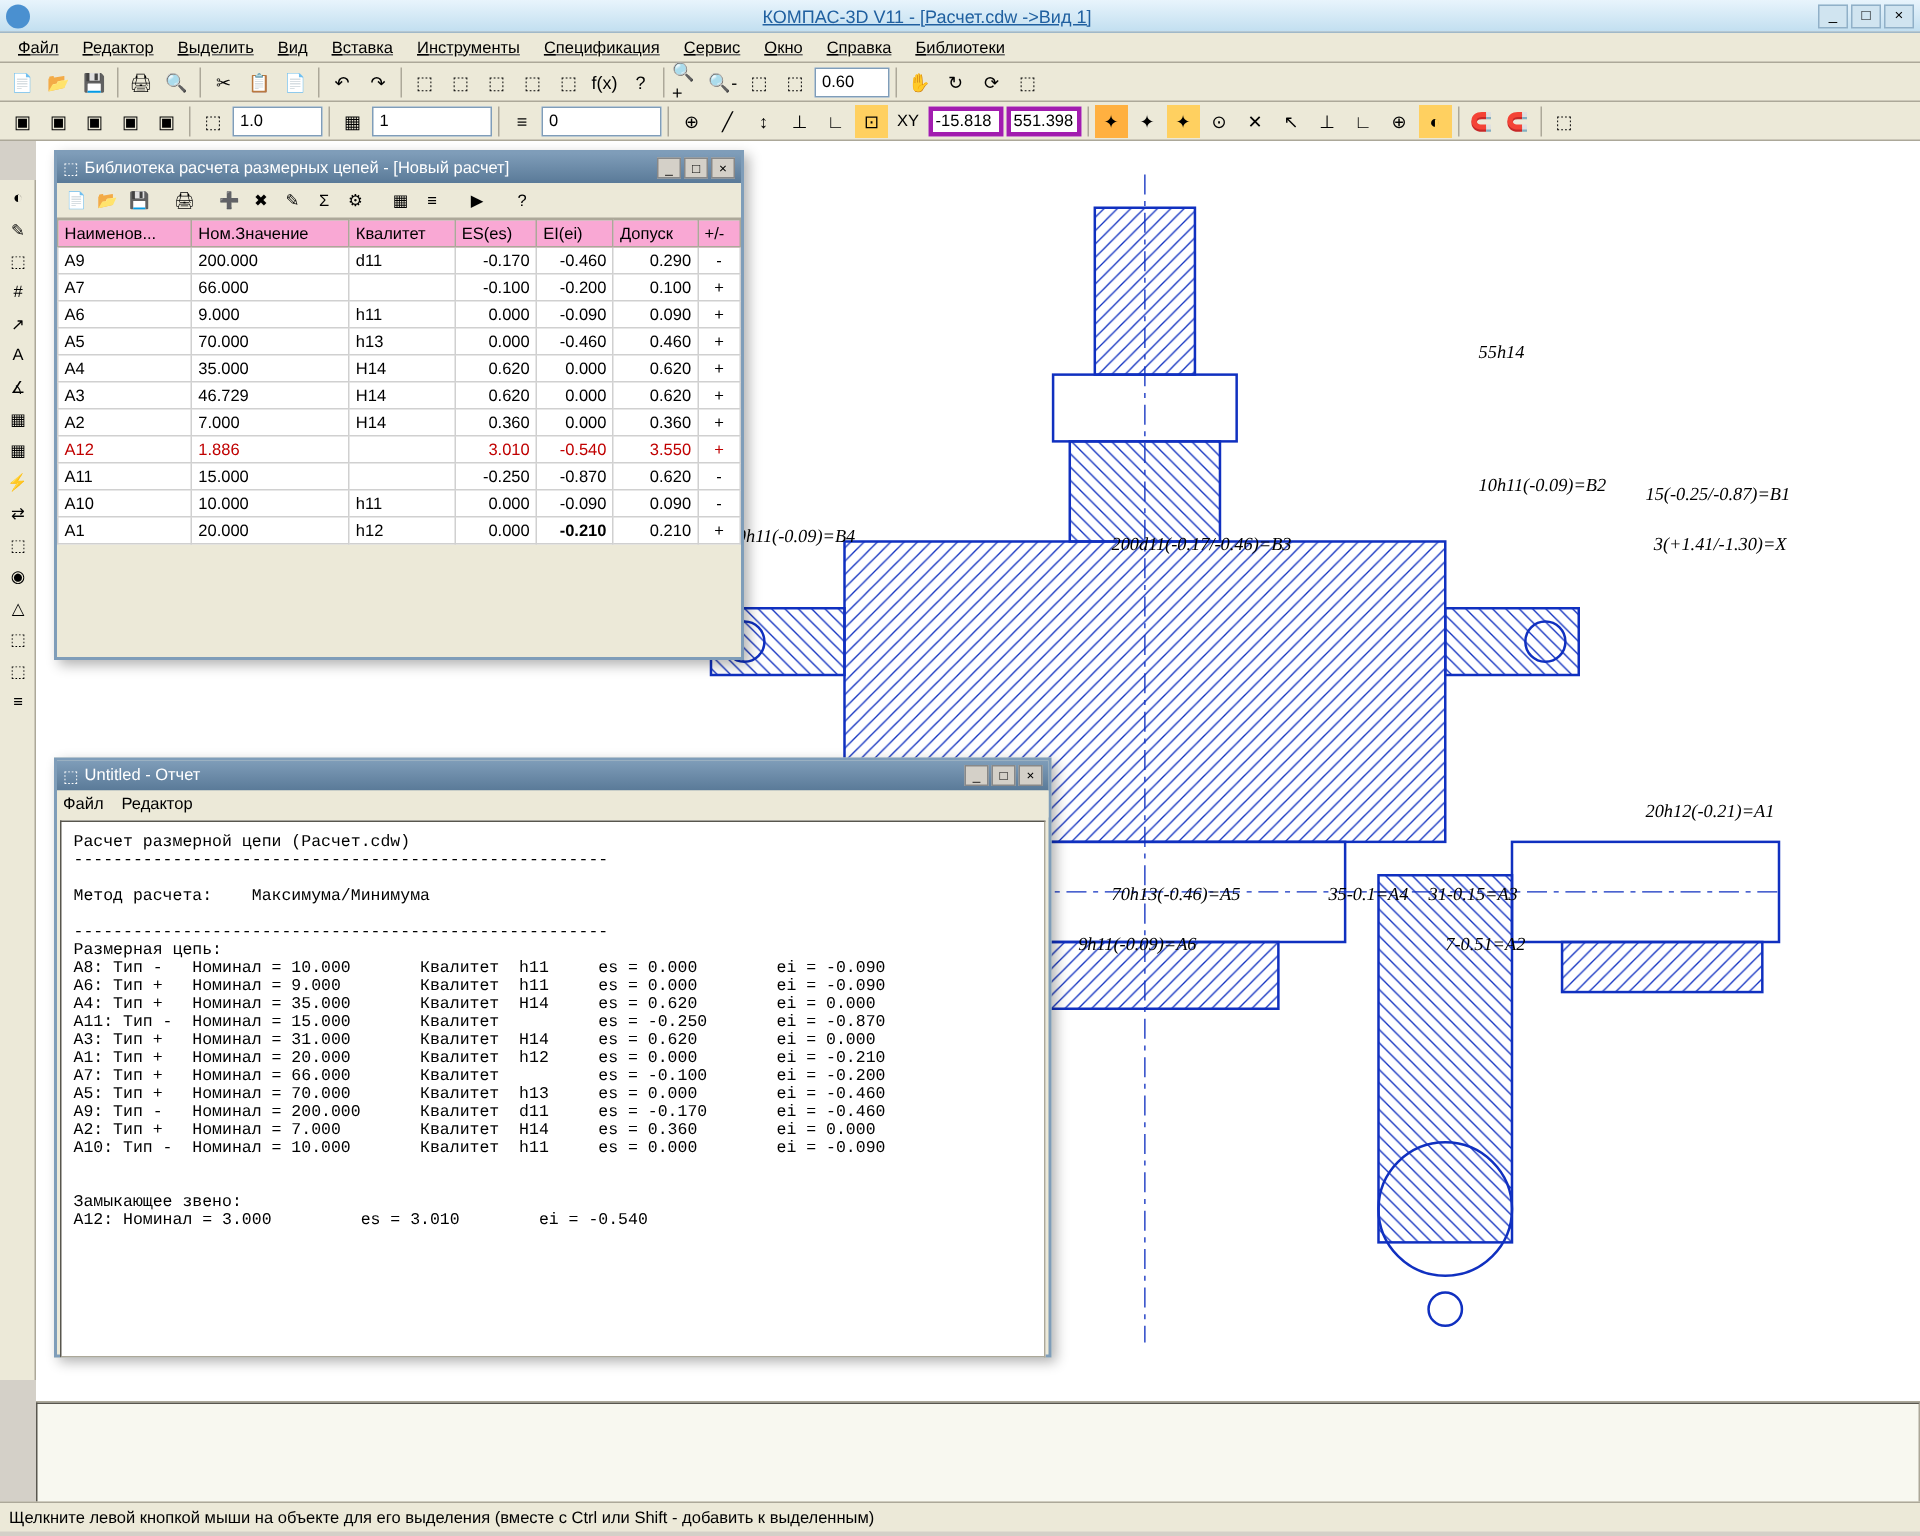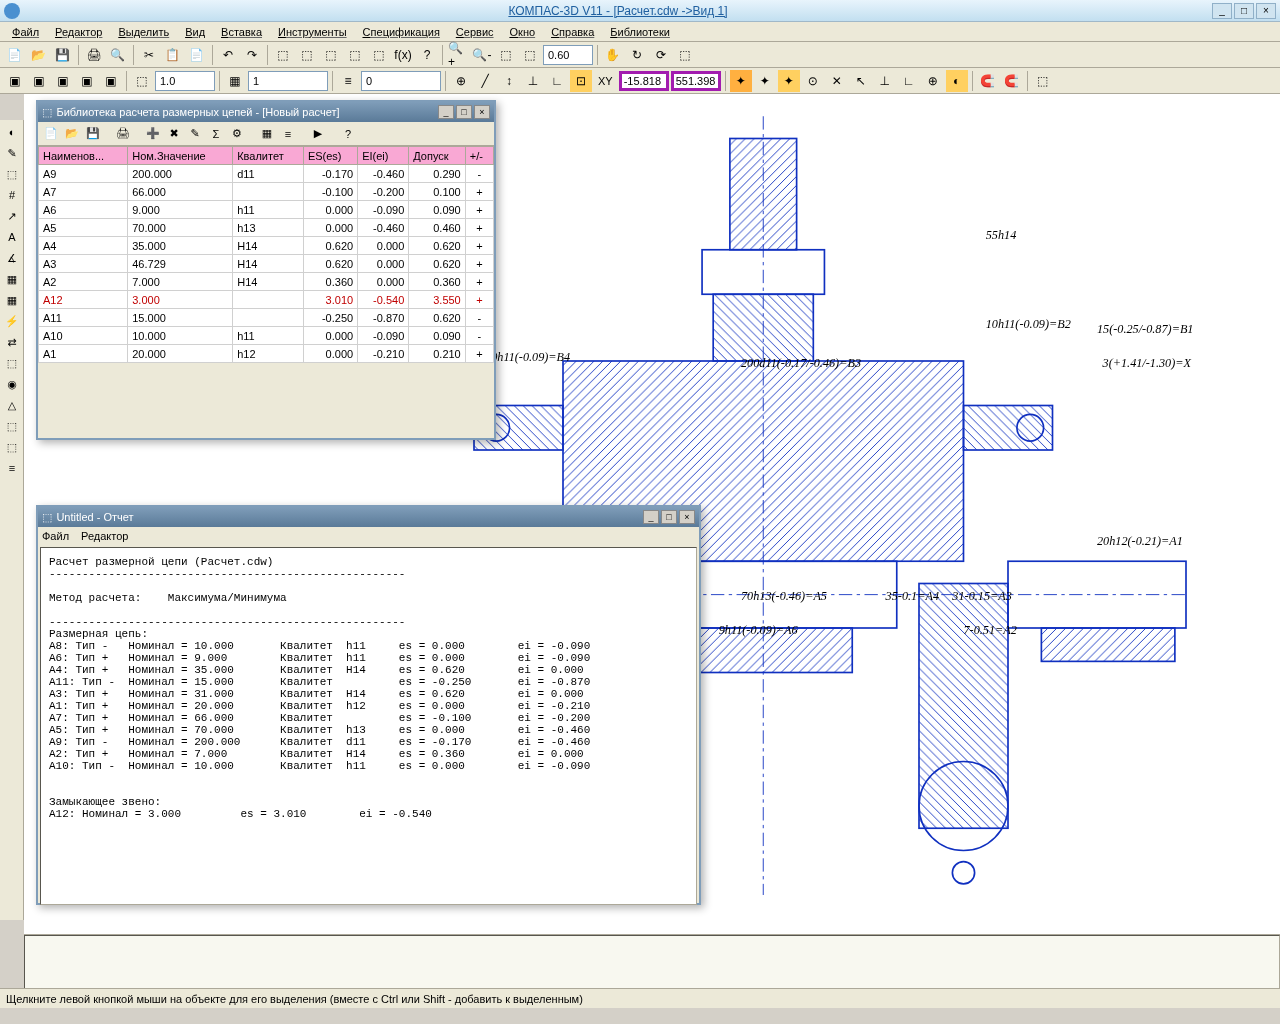--- a/index.html
+++ b/index.html
@@ -26,21 +26,21 @@
 .panel-title .pbtn { width: 16px; height: 14px; background: #d4d0c8; border: 1px solid #888; color: black; display: flex; align-items: center; justify-content: center; font-size: 9px; margin-left: 2px; cursor: pointer; }
 .panel-toolbar { height: 24px; display: flex; align-items: center; padding: 0 4px; gap: 3px; border-bottom: 1px solid #aca899; }
 .panel-toolbar .pt { width: 18px; height: 18px; cursor: pointer; display: flex; align-items: center; justify-content: center; font-size: 11px; }
 table.data { width: 100%; border-collapse: collapse; font-size: 11px; background: white; }
 table.data th { background: #f9a8d4; border: 1px solid #aca899; padding: 2px 4px; text-align: left; font-weight: normal; height: 18px; }
 table.data td { border: 1px solid #d0d0d0; padding: 2px 4px; height: 18px; }
 table.data tr.highlight td { color: #c00000; }
 .report-panel { position: absolute; left: 36px; top: 505px; width: 665px; height: 400px; }
 .report-content { background: white; padding: 8px; font-family: 'Courier New', monospace; font-size: 11px; white-space: pre; overflow: auto; height: calc(100% - 38px); border: 1px inset #aca899; margin: 2px; }
 .report-menu { height: 18px; background: #ece9d8; padding: 0 4px; display: flex; gap: 12px; align-items: center; }
-.statusbar { position: absolute; bottom: 16px; left: 0; right: 0; height: 20px; background: #ece9d8; border-top: 1px solid #aca899; padding: 2px 6px; font-size: 11px; display: flex; align-items: center; }
+.statusbar { position: absolute; bottom: 3px; left: 0; right: 0; height: 20px; background: #ece9d8; border-top: 1px solid #aca899; padding: 2px 6px; font-size: 11px; display: flex; align-items: center; }
 .input-panel { position: absolute; bottom: 20px; left: 24px; right: 0; height: 70px; background: #ece9d8; border-top: 1px solid #aca899; }
 .input-panel textarea { width: 100%; height: 100%; border: 1px inset #aca899; background: #f8f8f0; resize: none; }
 .drawing-svg { width: 100%; height: 100%; }
 </style>
 </head>
 <body>
 
 <div class="titlebar">
   <span class="app-icon"></span>
   <span class="title">КОМПАС-3D V11 - [Расчет.cdw -&gt;Вид 1]</span>
@@ -316,21 +316,21 @@
             <td>A2</td>
             <td>7.000</td>
             <td>H14</td>
             <td style="text-align: right;">0.360</td>
             <td style="text-align: right;">0.000</td>
             <td style="text-align: right;">0.360</td>
             <td style="text-align: center;">+</td>
           </tr>
           <tr class="highlight">
             <td>A12</td>
-            <td>3.000</td>
+            <td>1.886</td>
             <td></td>
             <td style="text-align: right;">3.010</td>
             <td style="text-align: right;">-0.540</td>
             <td style="text-align: right;">3.550</td>
             <td style="text-align: center;">+</td>
           </tr>
           <tr>
             <td>A11</td>
             <td>15.000</td>
             <td></td>
@@ -346,21 +346,21 @@
             <td style="text-align: right;">0.000</td>
             <td style="text-align: right;">-0.090</td>
             <td style="text-align: right;">0.090</td>
             <td style="text-align: center;">-</td>
           </tr>
           <tr>
             <td>A1</td>
             <td>20.000</td>
             <td>h12</td>
             <td style="text-align: right;">0.000</td>
-            <td style="text-align: right;">-0.210</td>
+            <td style="text-align: right; font-weight: bold;">-0.210</td>
             <td style="text-align: right;">0.210</td>
             <td style="text-align: center;">+</td>
           </tr>
         </tbody>
     </table>
   </div>
 </div>
 
 <div class="panel report-panel">
   <div class="panel-title">

